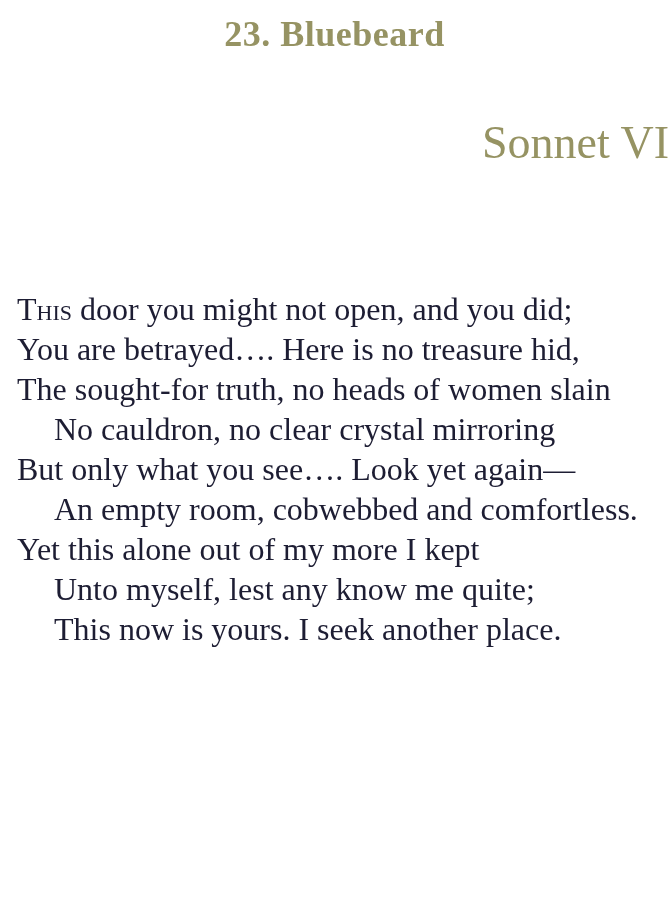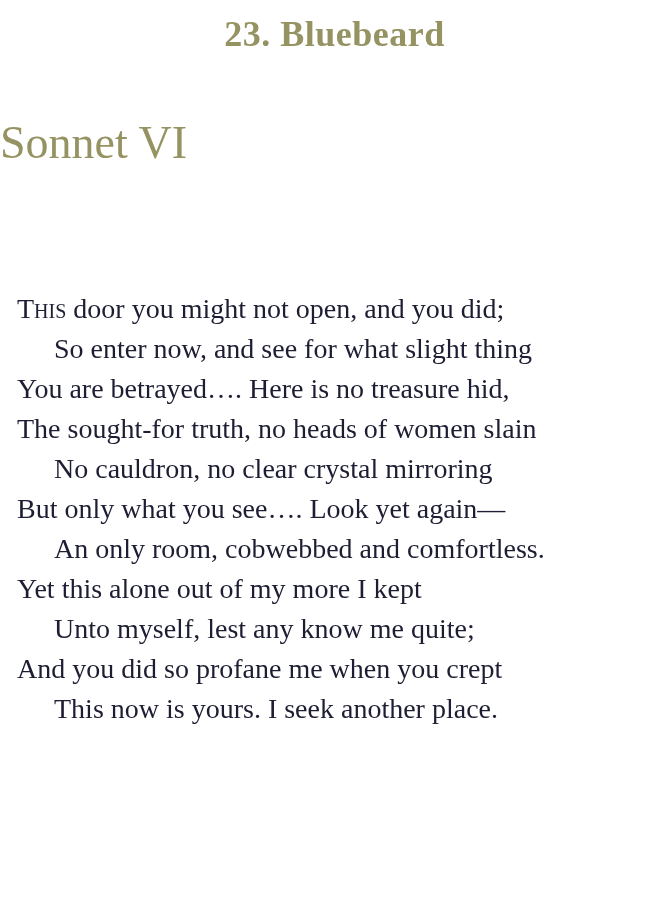--- a/index.html
+++ b/index.html
@@ -28,31 +28,31 @@
     font-size: 36px;
     font-weight: bold;
     color: var(--accent);
     letter-spacing: 0.5px;
   }
   .poem-title {
     position: absolute;
     top: 116px;
     left: 0;
     width: 100%;
-    text-align: left;
+    text-align: right;
     font-size: 46px;
     font-weight: normal;
     color: var(--accent);
   }
   .poem {
     position: absolute;
     top: 289px;
     left: 17px;
     right: 4px;
-    font-size: 28px;
+    font-size: 32px;
     line-height: 40px;
     color: var(--ink);
   }
   .line {
     white-space: nowrap;
   }
   .line.indent {
     padding-left: 37px;
   }
   .smallcaps {
@@ -63,25 +63,23 @@
 <body>
 
 <div class="page">
 
   <div class="chapter-heading">23. Bluebeard</div>
 
   <h1 class="poem-title">Sonnet VI</h1>
 
   <div class="poem">
     <div class="line"><span class="smallcaps">This</span><span> door you might not open, and you did;</span></div>
-    <div class="line indent">So enter now, and see for what slight thing</div>
     <div class="line">You are betrayed…. Here is no treasure hid,</div>
     <div class="line">The sought-for truth, no heads of women slain</div>
     <div class="line indent">No cauldron, no clear crystal mirroring</div>
     <div class="line">But only what you see…. Look yet again—</div>
-    <div class="line indent">An only room, cobwebbed and comfortless.</div>
+    <div class="line indent">An empty room, cobwebbed and comfortless.</div>
     <div class="line">Yet this alone out of my more I kept</div>
     <div class="line indent">Unto myself, lest any know me quite;</div>
-    <div class="line">And you did so profane me when you crept</div>
     <div class="line indent">This now is yours. I seek another place.</div>
   </div>
 
 </div>
 
 </body></html>

